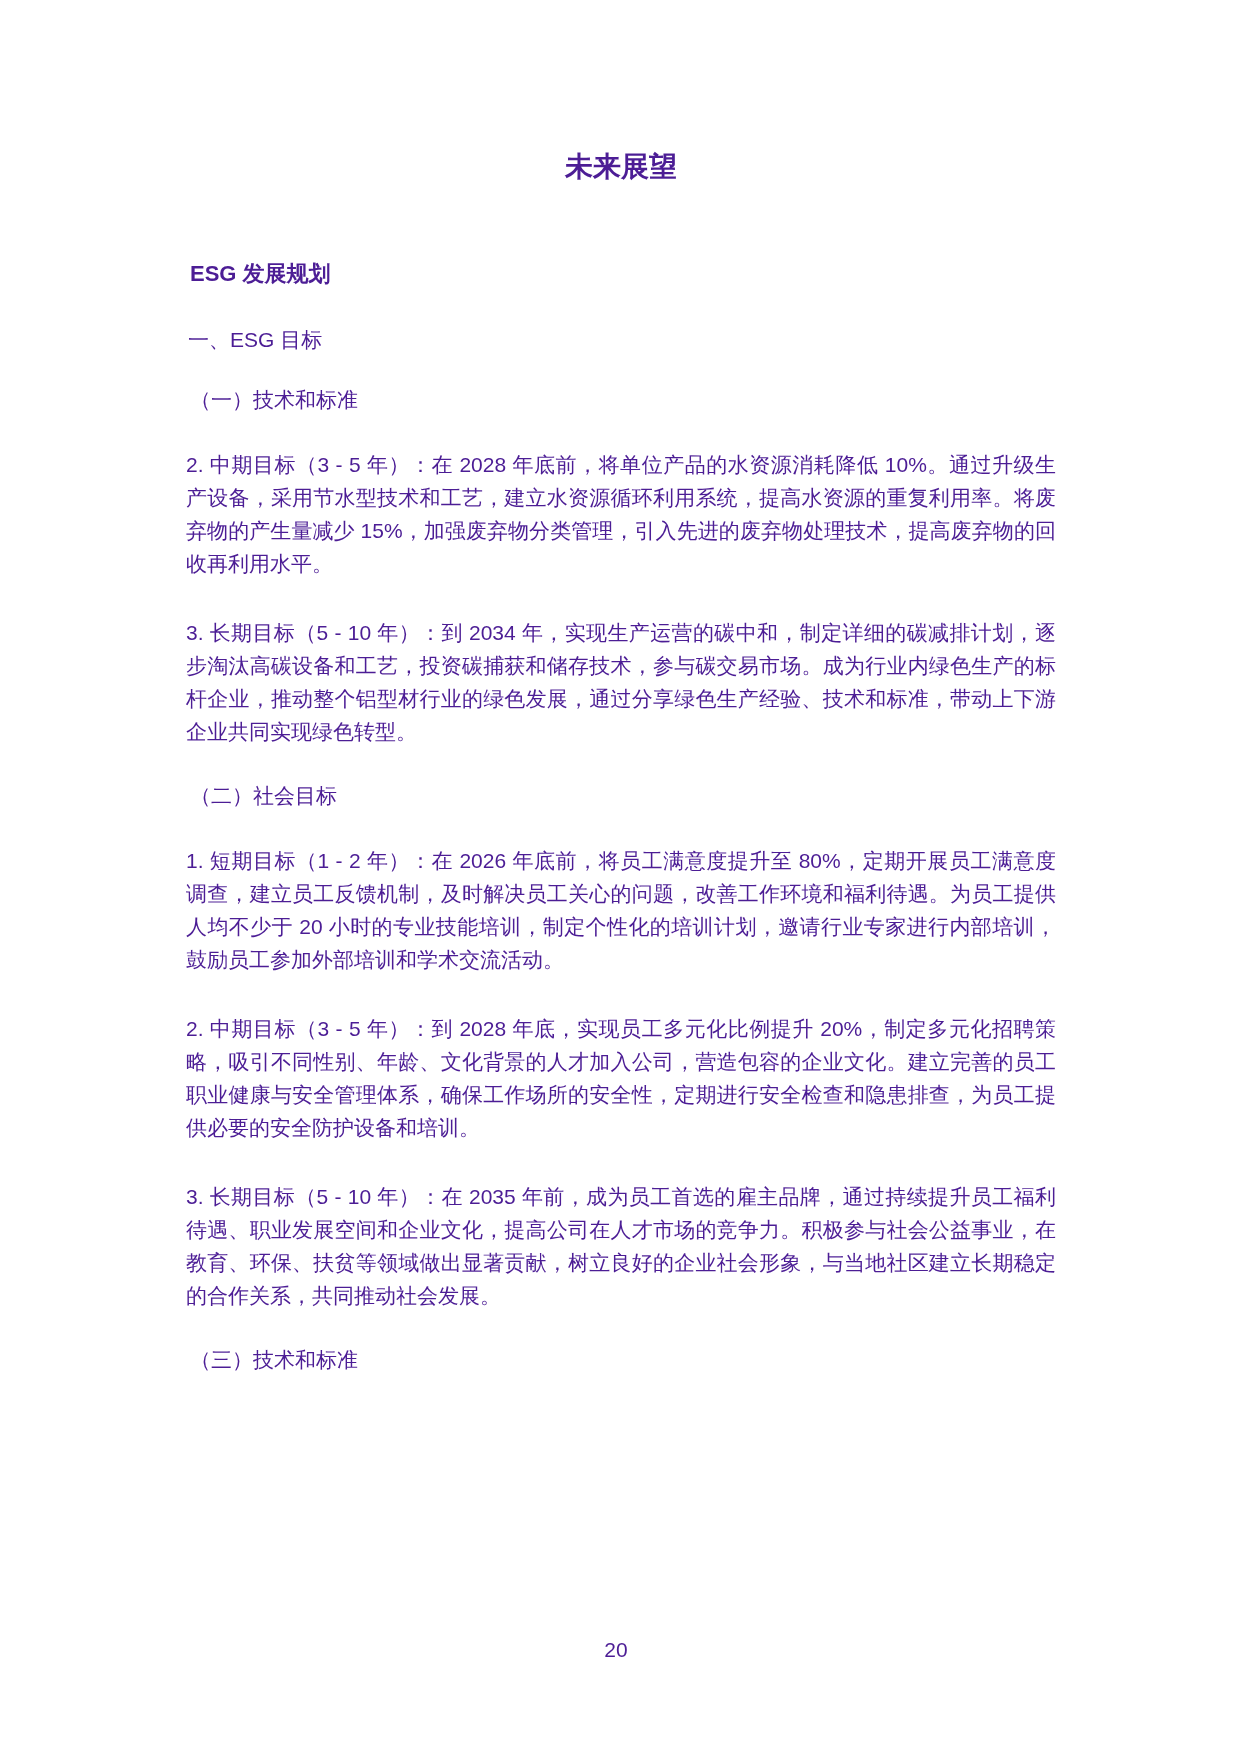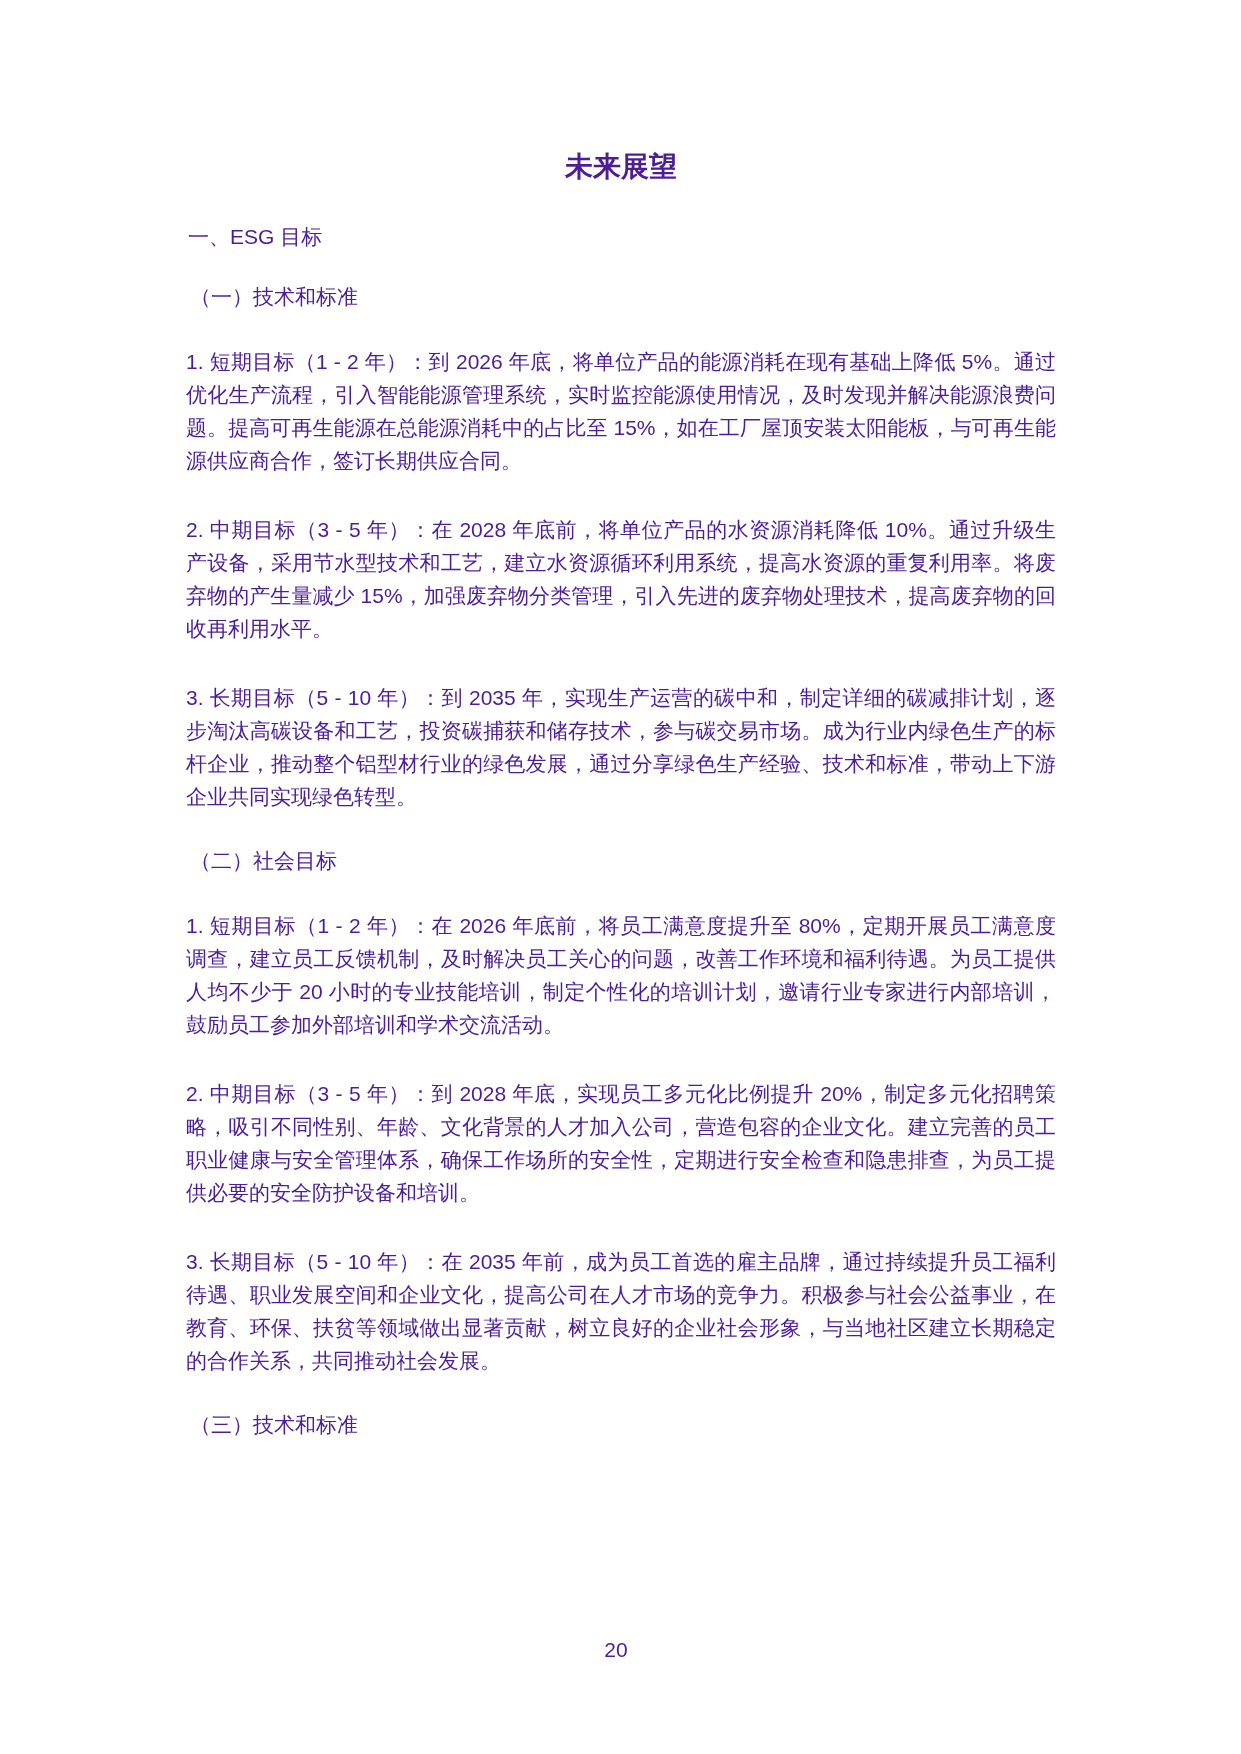--- a/index.html
+++ b/index.html
@@ -62,30 +62,30 @@
     line-height: 24px;
   }
 </style>
 </head>
 <body>
 
 <div class="page">
 
   <h1 class="doc-title">未来展望</h1>
 
+  <h2 class="plan-heading">ESG 发展规划</h2>
 
   <p class="section-heading">一、ESG 目标</p>
 
   <p class="sub-heading">（一）技术和标准</p>
 
-  <p class="body-para">1. 短期目标（1 - 2 年）：到 2026 年底，将单位产品的能源消耗在现有基础上降低 5%。通过优化生产流程，引入智能能源管理系统，实时监控能源使用情况，及时发现并解决能源浪费问题。提高可再生能源在总能源消耗中的占比至 15%，如在工厂屋顶安装太阳能板，与可再生能源供应商合作，签订长期供应合同。</p>
 
   <p class="body-para">2. 中期目标（3 - 5 年）：在 2028 年底前，将单位产品的水资源消耗降低 10%。通过升级生产设备，采用节水型技术和工艺，建立水资源循环利用系统，提高水资源的重复利用率。将废弃物的产生量减少 15%，加强废弃物分类管理，引入先进的废弃物处理技术，提高废弃物的回收再利用水平。</p>
 
-  <p class="body-para">3. 长期目标（5 - 10 年）：到 2035 年，实现生产运营的碳中和，制定详细的碳减排计划，逐步淘汰高碳设备和工艺，投资碳捕获和储存技术，参与碳交易市场。成为行业内绿色生产的标杆企业，推动整个铝型材行业的绿色发展，通过分享绿色生产经验、技术和标准，带动上下游企业共同实现绿色转型。</p>
+  <p class="body-para">3. 长期目标（5 - 10 年）：到 2034 年，实现生产运营的碳中和，制定详细的碳减排计划，逐步淘汰高碳设备和工艺，投资碳捕获和储存技术，参与碳交易市场。成为行业内绿色生产的标杆企业，推动整个铝型材行业的绿色发展，通过分享绿色生产经验、技术和标准，带动上下游企业共同实现绿色转型。</p>
 
   <p class="sub-heading">（二）社会目标</p>
 
   <p class="body-para">1. 短期目标（1 - 2 年）：在 2026 年底前，将员工满意度提升至 80%，定期开展员工满意度调查，建立员工反馈机制，及时解决员工关心的问题，改善工作环境和福利待遇。为员工提供人均不少于 20 小时的专业技能培训，制定个性化的培训计划，邀请行业专家进行内部培训，鼓励员工参加外部培训和学术交流活动。</p>
 
   <p class="body-para">2. 中期目标（3 - 5 年）：到 2028 年底，实现员工多元化比例提升 20%，制定多元化招聘策略，吸引不同性别、年龄、文化背景的人才加入公司，营造包容的企业文化。建立完善的员工职业健康与安全管理体系，确保工作场所的安全性，定期进行安全检查和隐患排查，为员工提供必要的安全防护设备和培训。</p>
 
   <p class="body-para">3. 长期目标（5 - 10 年）：在 2035 年前，成为员工首选的雇主品牌，通过持续提升员工福利待遇、职业发展空间和企业文化，提高公司在人才市场的竞争力。积极参与社会公益事业，在教育、环保、扶贫等领域做出显著贡献，树立良好的企业社会形象，与当地社区建立长期稳定的合作关系，共同推动社会发展。</p>
 
   <p class="sub-heading">（三）技术和标准</p>

